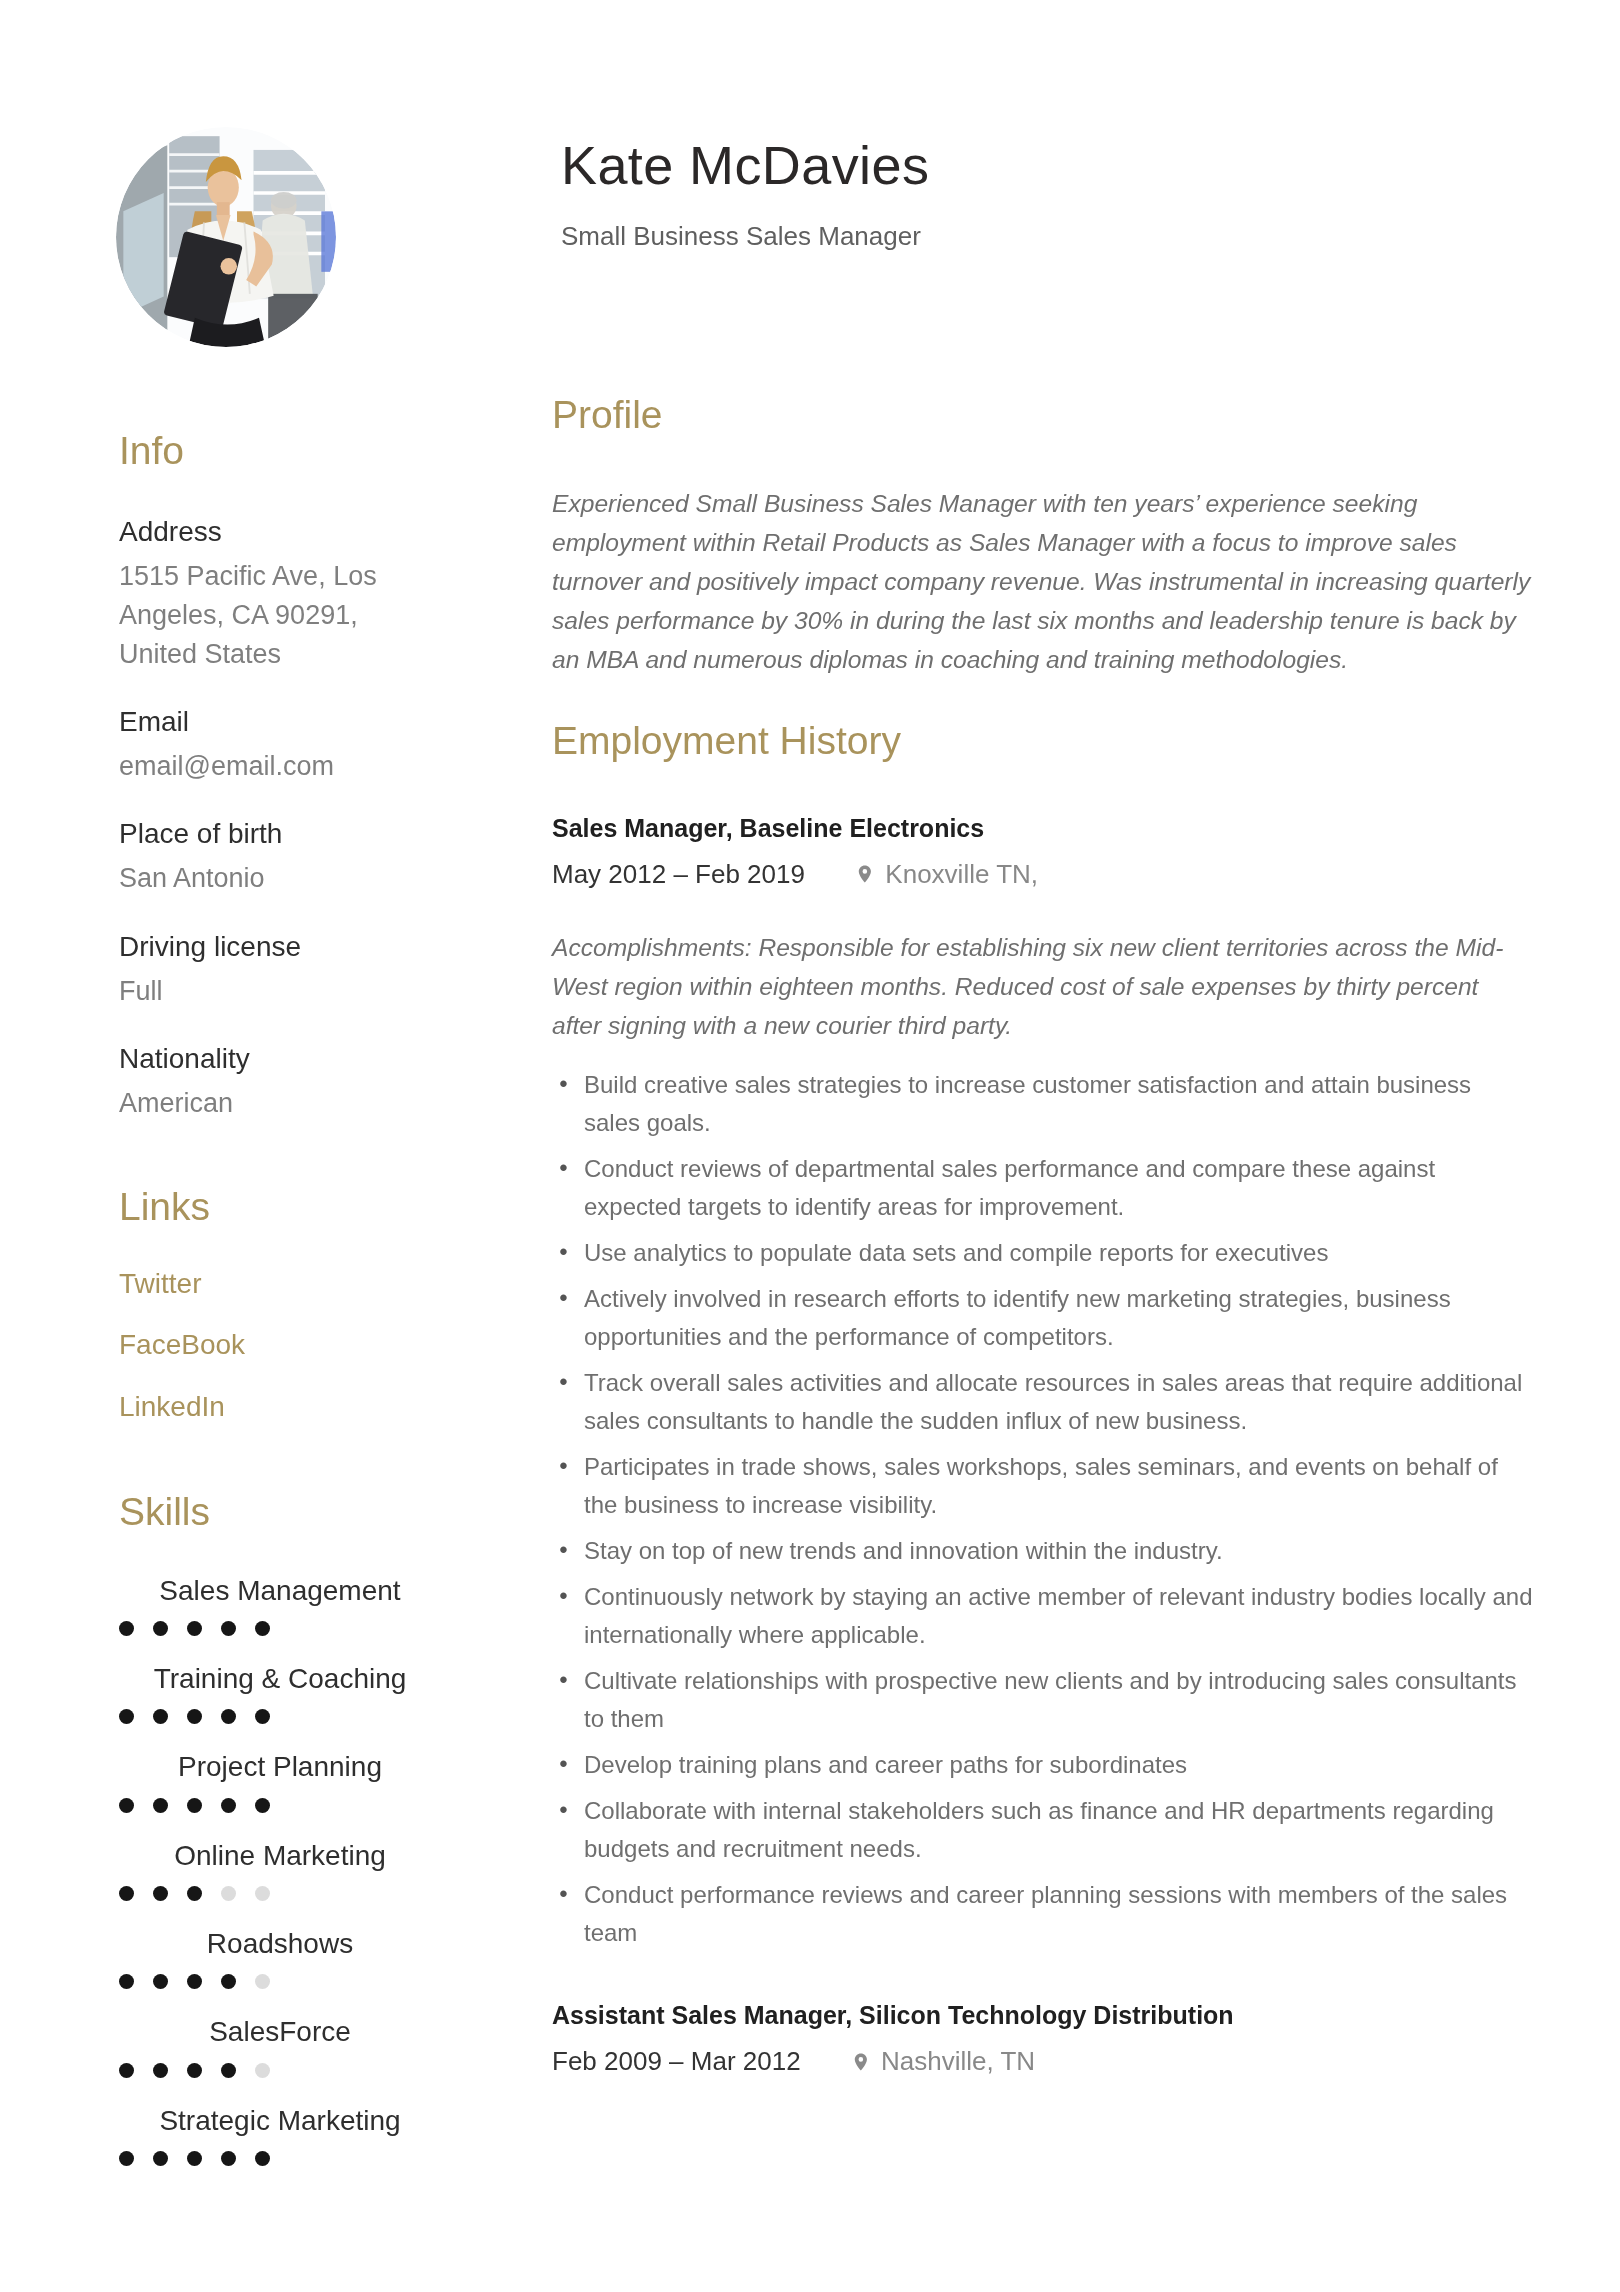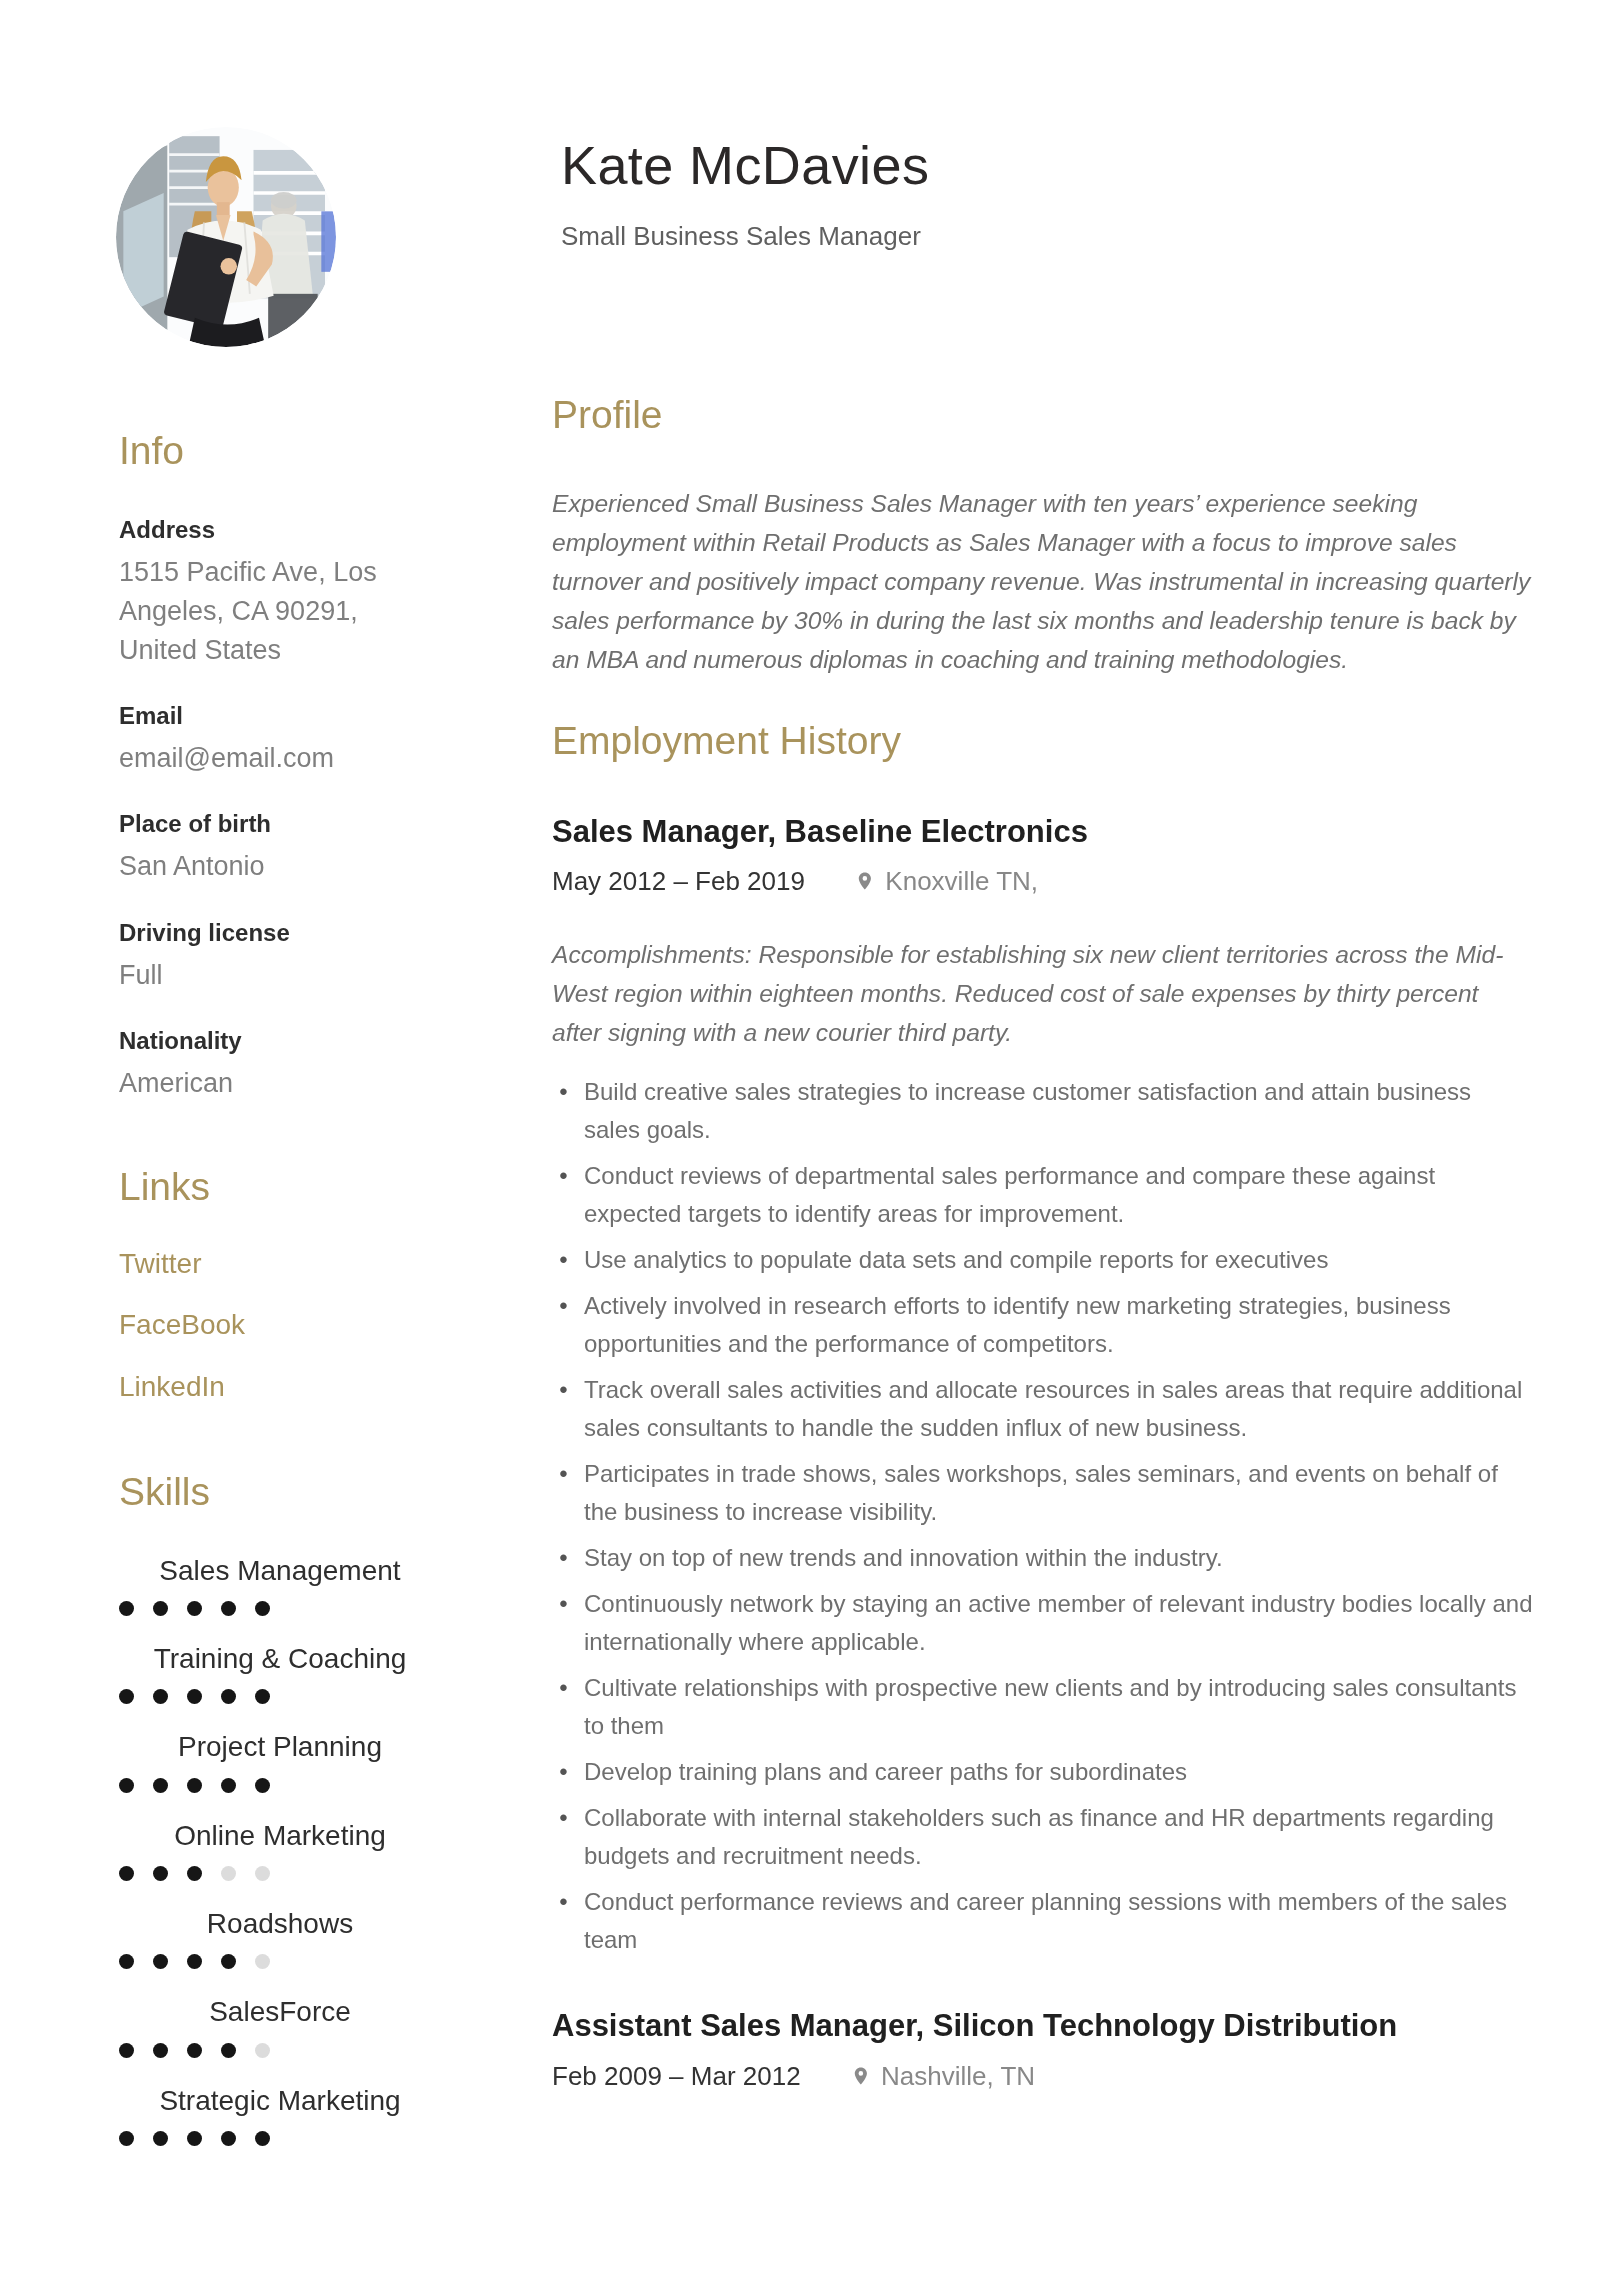--- a/index.html
+++ b/index.html
@@ -29,21 +29,21 @@
   
   .section-heading {
     font-size:39px; font-weight:400; line-height:1.1;
     color:var(--accent, #a9935c);
   }
 
   
   .sidebar { position:absolute; left:119px; top:394px; width:322px;margin-top:36px; }
   .info-fields { margin-top:43px; }
   .info-field + .info-field { margin-top:32px; }
-  .field-label { font-size:24px; font-weight:700; color:var(--label_dark, #2e2e2e); }
+  .field-label { font-size:28px; font-weight:400; color:var(--label_dark, #2e2e2e); }
   .field-value { margin-top:9px; font-size:27px; color:var(--value_gray, #7f7f7f); line-height:1.45; }
 
   .links-section { margin-top:63px; }
   .links-list { margin-top:39px; }
   .link-item { font-size:28px; color:var(--accent, #a9935c); cursor:pointer; }
   .link-item + .link-item { margin-top:29.6px; }
 
   .skills-section { margin-top:68px; }
   .skills-list { margin-top:41px;text-align:center; }
   .skill-item + .skill-item { margin-top:27px; }
@@ -54,21 +54,21 @@
 
   
   .main { position:absolute; left:552px; top:394px; width:981px; }
   .profile-text {
     margin-top:47px; font-size:24.6px; font-style:italic;
     color:var(--body_gray, #6f6f6f); line-height:39px;
   }
   .employment-section { margin-top:41px; }
   .job { margin-top:50px; }
   .job + .job { margin-top:48px; }
-  .job-title { font-size:31px; font-weight:600; color:var(--title_dark, #202020); line-height:1.2; }
+  .job-title { font-size:25px; font-weight:600; color:var(--title_dark, #202020); line-height:1.2; }
   .job-meta { margin-top:16px; display:flex; align-items:center; gap:50px; }
   .job-dates { font-size:26px; color:var(--date_dark, #333333); }
   .job-location { display:flex; align-items:center; gap:10.7px; font-size:26px; color:var(--location_gray, #888888); }
   .pin-icon { width:19.7px; height:24px; flex:0 0 auto; }
   .job-summary {
     margin-top:38px; font-size:24.6px; font-style:italic;
     color:var(--body_gray, #6f6f6f); line-height:39px;
   }
   .bullets { margin-top:21.5px; list-style:none; }
   .bullets li {

